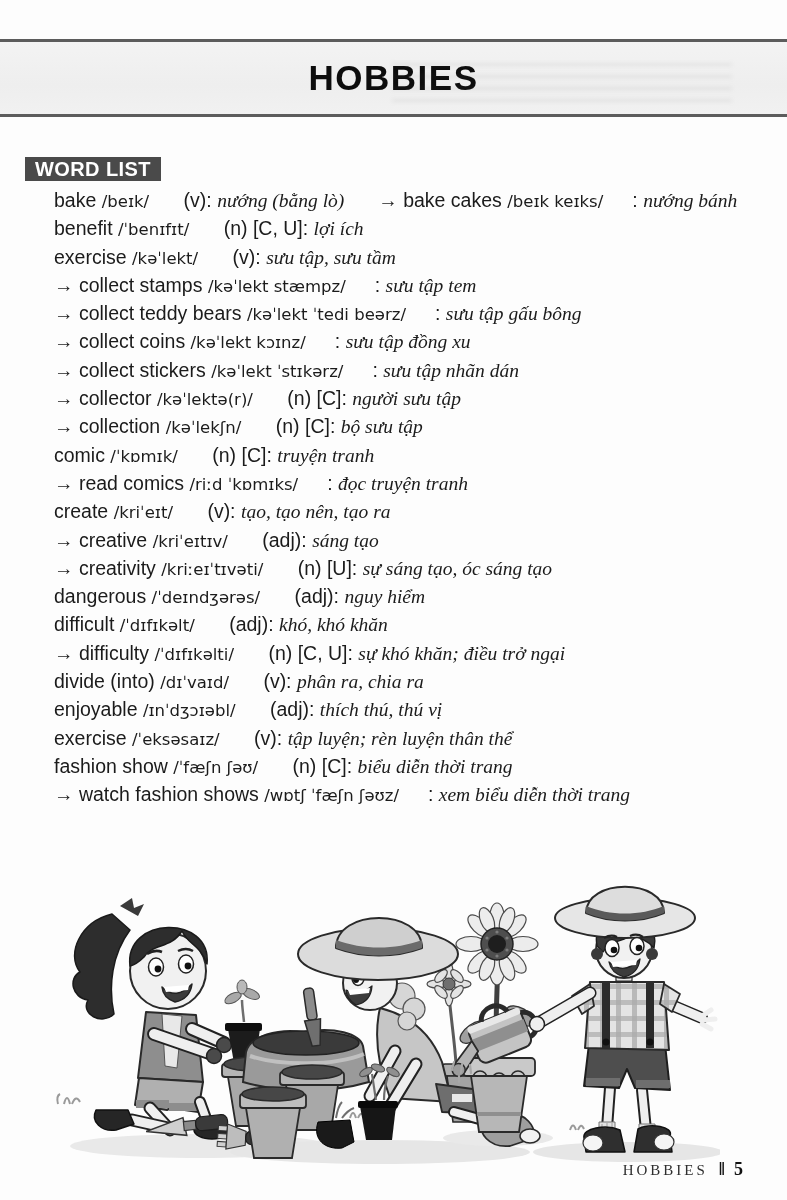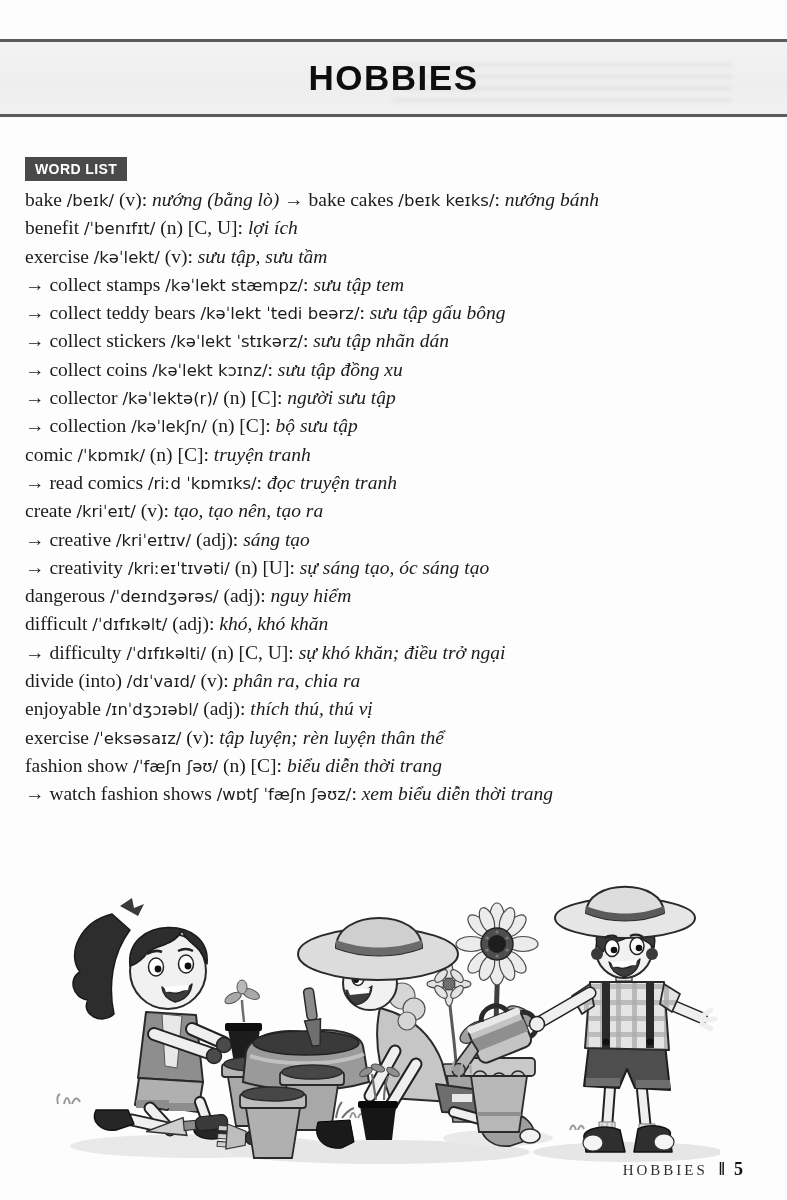--- a/index.html
+++ b/index.html
@@ -21,27 +21,27 @@
   .ghost{
     position:absolute;right:55px;top:12px;width:340px;height:48px;
     background:repeating-linear-gradient(0deg,rgba(110,110,110,0.10) 0 3px,rgba(0,0,0,0) 3px 12px);
     filter:blur(2px);pointer-events:none;
   }
   
   .wordlist-tag{
     position:absolute;left:25px;top:157px;height:24px;
     background:#4a4a4a;color:#ffffff;
     font-family:"Liberation Sans","DejaVu Sans",sans-serif;
-    font-weight:bold;font-size:14px;letter-spacing:0.4px;
+    font-weight:bold;font-size:20px;letter-spacing:0.4px;
     padding:0 10px;display:flex;align-items:center;
   }
   
   .word-list{position:absolute;left:25px;top:186px;width:745px;}
   .entry{height:28.3px;line-height:28.3px;white-space:nowrap;font-size:19.5px;}
-  .seg-w{font-family:Liberation Serif, serif;}
+  .seg-w{font-family:Liberation Sans, sans-serif;margin-left:29px;}
   .seg-i{font-family:"DejaVu Sans","Liberation Sans",sans-serif;font-size:16.5px;}
   .seg-v{font-family:"Liberation Serif","DejaVu Serif",serif;font-style:italic;}
   
   .illustration{position:absolute;left:50px;top:866px;width:670px;height:300px;}
   
   .footer{
     position:absolute;right:44px;top:1158px;display:flex;align-items:baseline;
   }
   .footer-chapter{font-size:15px;letter-spacing:3px;color:#2e2e2e;}
   .footer-sep{font-size:19px;font-weight:bold;color:#111;margin:0 9px 0 11px;}
@@ -58,22 +58,22 @@
   </div>
 
   <div class="wordlist-tag">WORD LIST</div>
 
   <div class="word-list">
       <div class="entry"><span class="seg-w">bake </span><span class="seg-i">/beɪk/</span><span class="seg-w"> (v): </span><span class="seg-v">nướng (bằng lò) </span><span class="seg-w">→ bake cakes </span><span class="seg-i">/beɪk keɪks/</span><span class="seg-w">: </span><span class="seg-v">nướng bánh</span></div>
       <div class="entry"><span class="seg-w">benefit </span><span class="seg-i">/ˈbenɪfɪt/</span><span class="seg-w"> (n) [C, U]: </span><span class="seg-v">lợi ích</span></div>
       <div class="entry"><span class="seg-w">exercise </span><span class="seg-i">/kəˈlekt/</span><span class="seg-w"> (v): </span><span class="seg-v">sưu tập, sưu tầm</span></div>
       <div class="entry"><span class="seg-w">→ collect stamps </span><span class="seg-i">/kəˈlekt stæmpz/</span><span class="seg-w">: </span><span class="seg-v">sưu tập tem</span></div>
       <div class="entry"><span class="seg-w">→ collect teddy bears </span><span class="seg-i">/kəˈlekt ˈtedi beərz/</span><span class="seg-w">: </span><span class="seg-v">sưu tập gấu bông</span></div>
+      <div class="entry"><span class="seg-w">→ collect coins </span><span class="seg-i">/kəˈlekt kɔɪnz/</span><span class="seg-w">: </span><span class="seg-v">sưu tập đồng xu</span></div>
       <div class="entry"><span class="seg-w">→ collect stickers </span><span class="seg-i">/kəˈlekt ˈstɪkərz/</span><span class="seg-w">: </span><span class="seg-v">sưu tập nhãn dán</span></div>
-      <div class="entry"><span class="seg-w">→ collect coins </span><span class="seg-i">/kəˈlekt kɔɪnz/</span><span class="seg-w">: </span><span class="seg-v">sưu tập đồng xu</span></div>
       <div class="entry"><span class="seg-w">→ collector </span><span class="seg-i">/kəˈlektə(r)/</span><span class="seg-w"> (n) [C]: </span><span class="seg-v">người sưu tập</span></div>
       <div class="entry"><span class="seg-w">→ collection </span><span class="seg-i">/kəˈlekʃn/</span><span class="seg-w"> (n) [C]: </span><span class="seg-v">bộ sưu tập</span></div>
       <div class="entry"><span class="seg-w">comic </span><span class="seg-i">/ˈkɒmɪk/</span><span class="seg-w"> (n) [C]: </span><span class="seg-v">truyện tranh</span></div>
       <div class="entry"><span class="seg-w">→ read comics </span><span class="seg-i">/riːd ˈkɒmɪks/</span><span class="seg-w">: </span><span class="seg-v">đọc truyện tranh</span></div>
       <div class="entry"><span class="seg-w">create </span><span class="seg-i">/kriˈeɪt/</span><span class="seg-w"> (v): </span><span class="seg-v">tạo, tạo nên, tạo ra</span></div>
       <div class="entry"><span class="seg-w">→ creative </span><span class="seg-i">/kriˈeɪtɪv/</span><span class="seg-w"> (adj): </span><span class="seg-v">sáng tạo</span></div>
       <div class="entry"><span class="seg-w">→ creativity </span><span class="seg-i">/kriːeɪˈtɪvəti/</span><span class="seg-w"> (n) [U]: </span><span class="seg-v">sự sáng tạo, óc sáng tạo</span></div>
       <div class="entry"><span class="seg-w">dangerous </span><span class="seg-i">/ˈdeɪndʒərəs/</span><span class="seg-w"> (adj): </span><span class="seg-v">nguy hiểm</span></div>
       <div class="entry"><span class="seg-w">difficult </span><span class="seg-i">/ˈdɪfɪkəlt/</span><span class="seg-w"> (adj): </span><span class="seg-v">khó, khó khăn</span></div>
       <div class="entry"><span class="seg-w">→ difficulty </span><span class="seg-i">/ˈdɪfɪkəlti/</span><span class="seg-w"> (n) [C, U]: </span><span class="seg-v">sự khó khăn; điều trở ngại</span></div>

